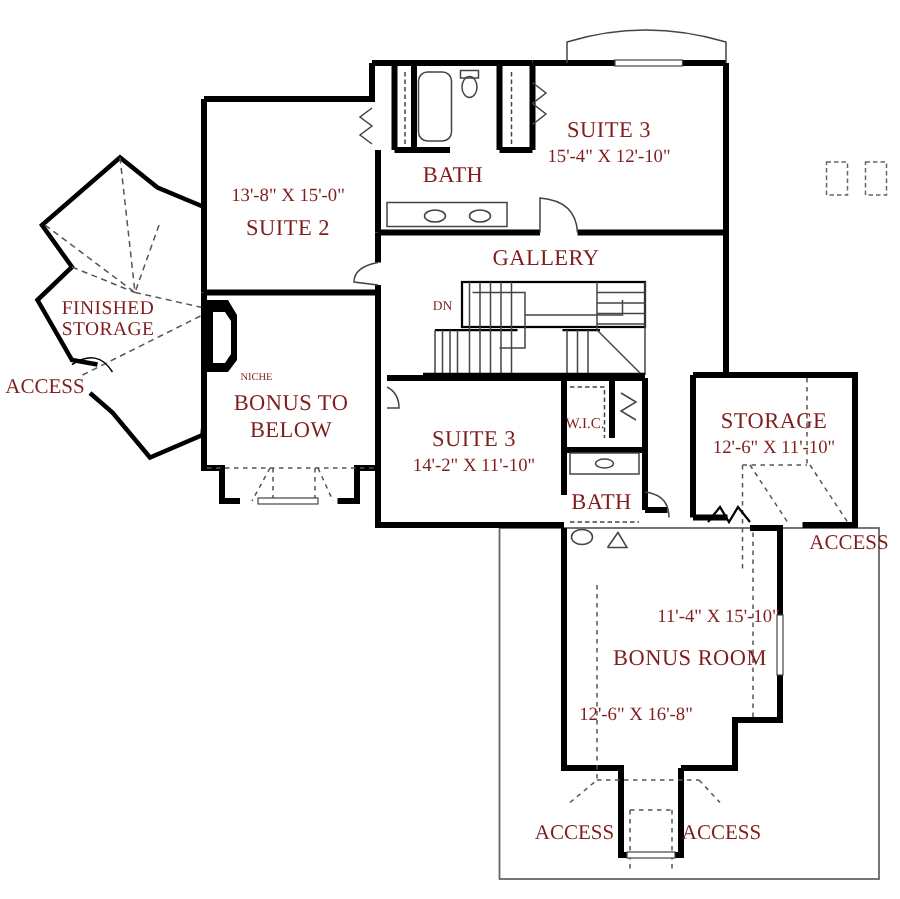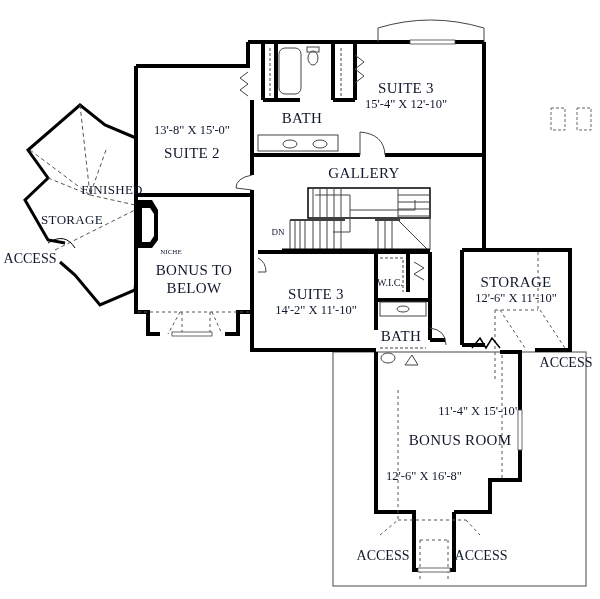--- a/index.html
+++ b/index.html
@@ -1,18 +1,18 @@
 <!DOCTYPE html>
 <html><head>
 <meta charset="utf-8">
 <style>
   html,body{margin:0;padding:0;background:#fff;}
   body{width:600px;height:599px;overflow:hidden;position:relative;font-family:"Liberation Serif","DejaVu Serif",serif;}
   svg{position:absolute;left:0;top:0;}
-  .lbl{position:absolute;color:#0f172a;white-space:nowrap;line-height:1;transform:translate(-50%,-50%);text-align:right;}
+  .lbl{position:absolute;color:#7f1d1d;white-space:nowrap;line-height:1;transform:translate(-50%,-50%);text-align:right;}
   .room{font-size:15px;letter-spacing:0.3px;}
   .dim{font-size:12.5px;}
   .small{font-size:9px;}
   .tiny{font-size:7px;}
   .acc{font-size:14px;}
 </style>
 </head>
 <body>
 
 <svg width="600" height="599" viewBox="0 0 600 599" xmlns="http://www.w3.org/2000/svg">
@@ -177,23 +177,23 @@
 <div class="lbl room" style="left:192px;top:113px;margin-top:40px;">SUITE 2</div>
 <div class="lbl dim" style="left:192px;top:130px;">13'-8" X 15'-0"</div>
 
 <div class="lbl room" style="left:406px;top:88px;">SUITE 3</div>
 <div class="lbl dim" style="left:406px;top:104px;">15'-4" X 12'-10"</div>
 
 <div class="lbl room" style="left:302px;top:118px;">BATH</div>
 
 <div class="lbl room" style="left:364px;top:173px;">GALLERY</div>
 
-<div class="lbl small" style="left:278px;top:204px;margin-top:28px;">DN</div>
-
-<div class="lbl room" style="left:72px;top:189px;font-size:13px;margin-left:40px;">FINISHED</div>
+<div class="lbl small" style="left:295px;top:204px;">DN</div>
+
+<div class="lbl room" style="left:72px;top:205px;font-size:13px;">FINISHED</div>
 <div class="lbl room" style="left:72px;top:219px;font-size:13px;">STORAGE</div>
 <div class="lbl acc" style="left:30px;top:259px;">ACCESS</div>
 
 <div class="lbl tiny" style="left:171px;top:212px;margin-top:40px;">NICHE</div>
 
 <div class="lbl room" style="left:194px;top:270px;">BONUS TO</div>
 <div class="lbl room" style="left:194px;top:288px;">BELOW</div>
 
 <div class="lbl room" style="left:316px;top:294px;">SUITE 3</div>
 <div class="lbl dim" style="left:316px;top:310px;">14'-2" X 11'-10"</div>

